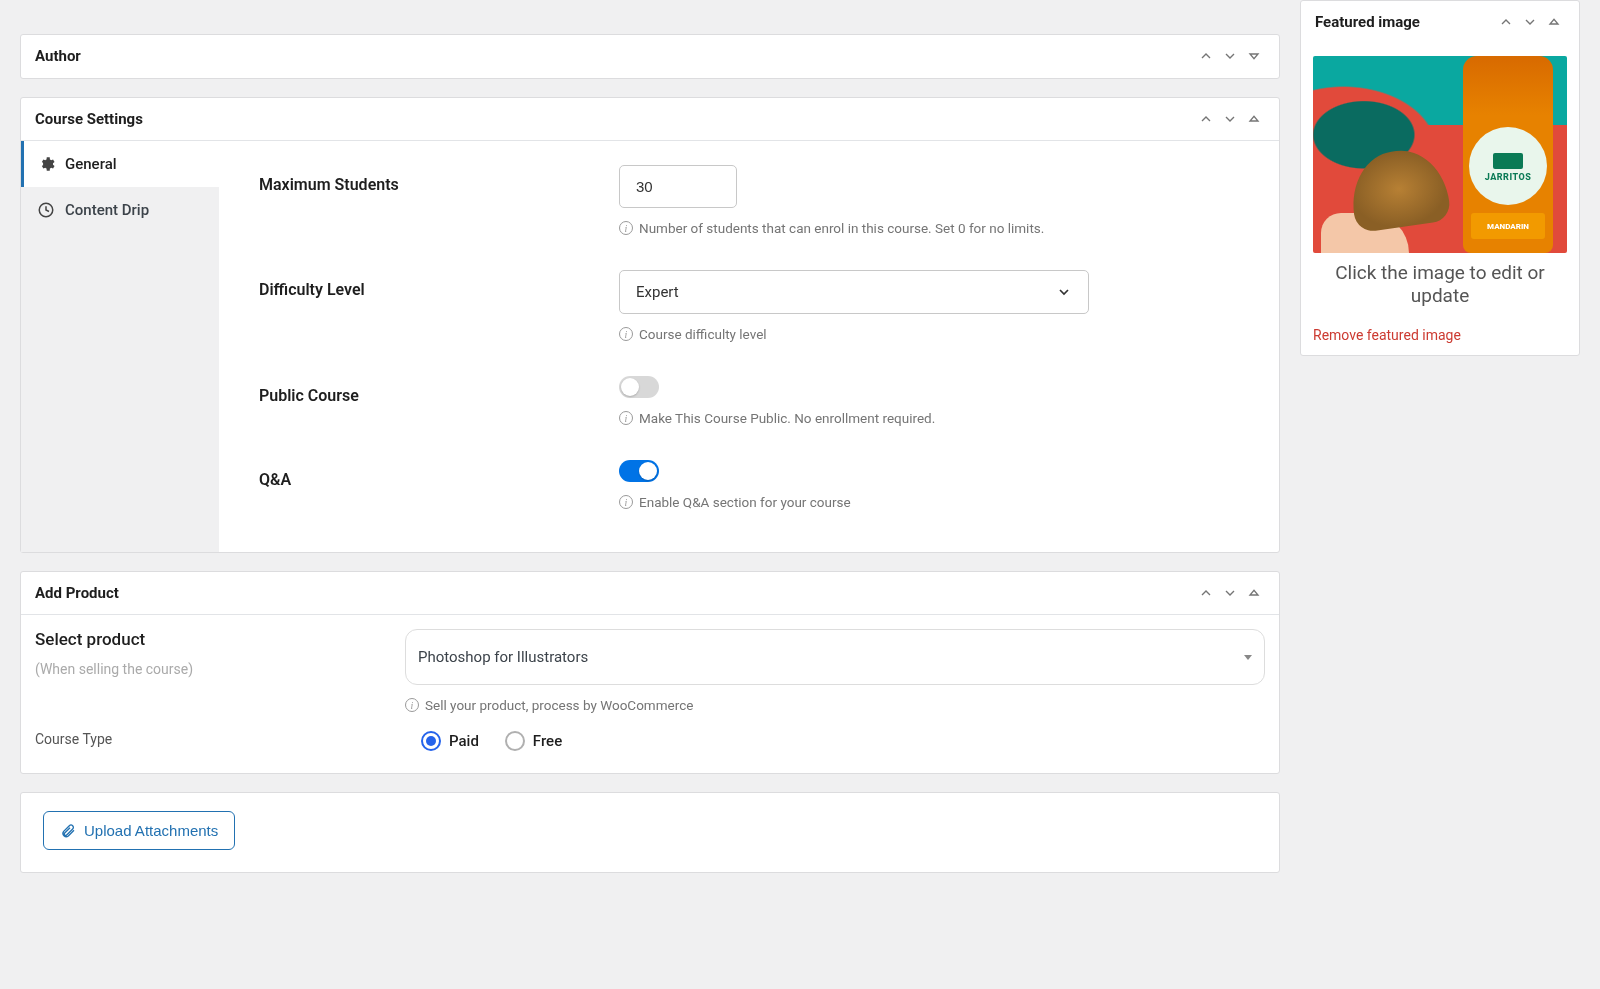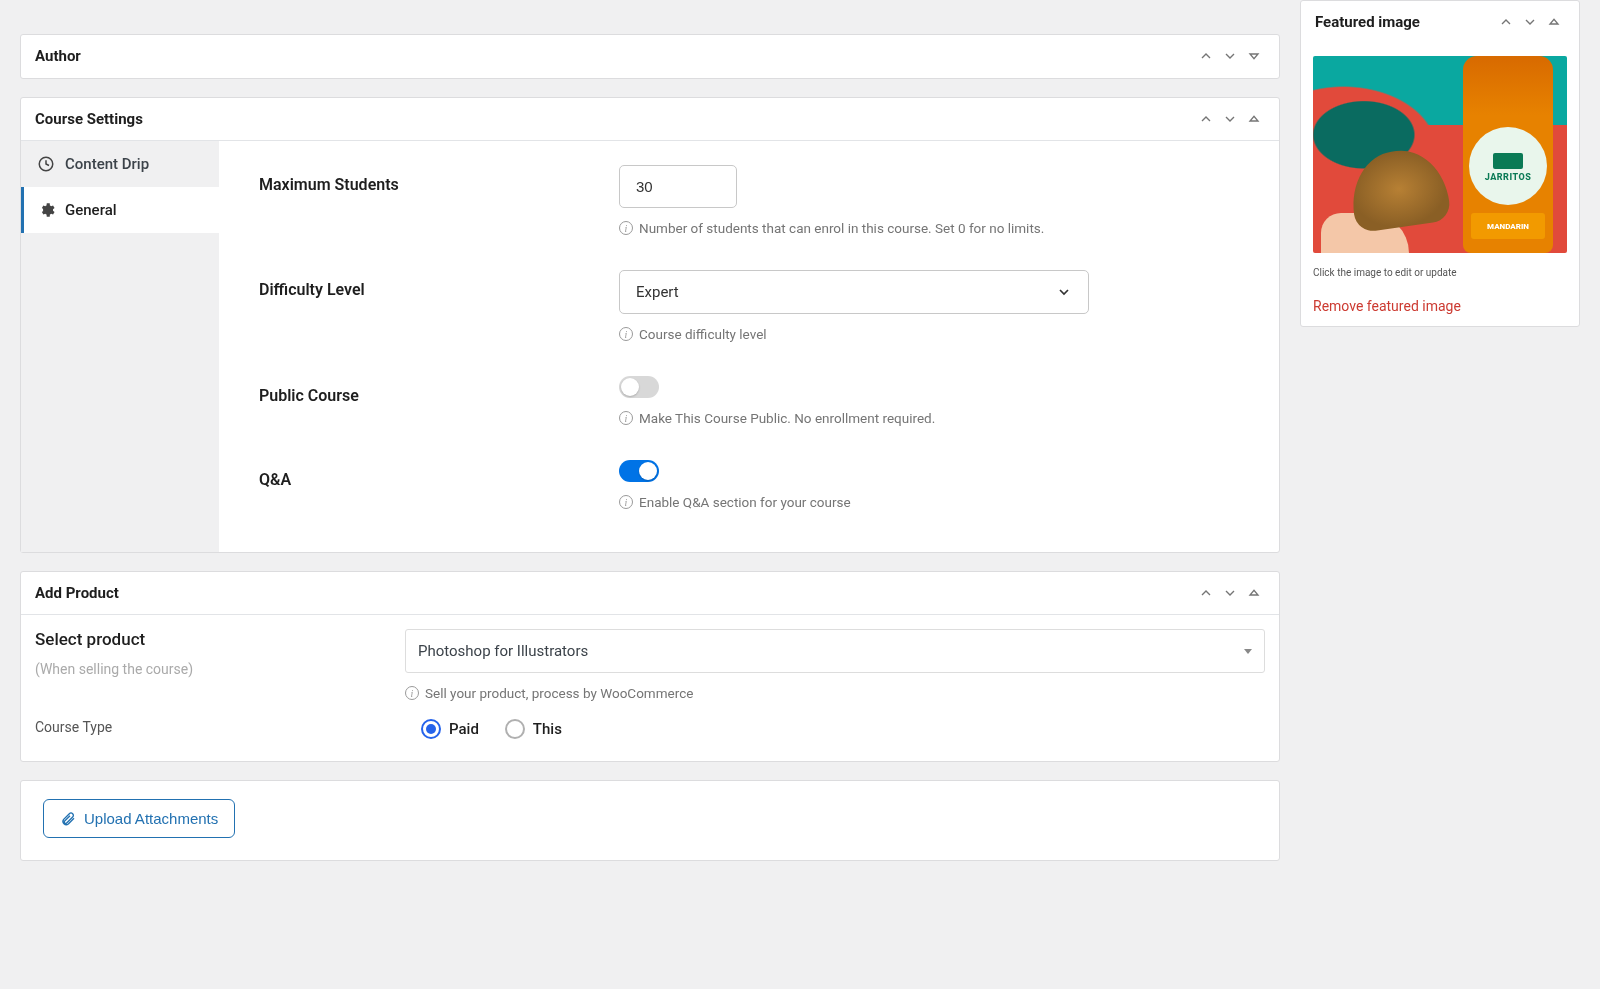--- a/index.html
+++ b/index.html
@@ -148,22 +148,22 @@
   .ap-left { width: 370px; flex-shrink: 0; }
   .ap-heading {
     font-size: 17px; font-weight: 500; color: #1e1e1e; margin-bottom: 6px;
   }
   .ap-sub {
     font-size: 14px; color: #aaa; margin-top: 12px;
   }
   .ap-right { flex: 1; }
   .product-select {
     border: 1px solid #ddd;
-    border-radius: 3px;
-    padding: 12px 12px;
+    border-radius: 12px;
+    padding: 18px 12px;
     font-size: 15px;
     color: #3c434a;
     display: flex;
     justify-content: space-between;
     align-items: center;
     cursor: pointer;
   }
   .product-select .caret {
     width: 0; height: 0; border-left: 4px solid transparent; border-right: 4px solid transparent;
     border-top: 5px solid #888;
@@ -221,21 +221,21 @@
   }
   .fi-hand {
     position: absolute; left: 8px; bottom: 0; width: 88px; height: 40px;
     background: #f4c7a8; border-radius: 20px 40px 0 0;
   }
   .fi-sublabel {
     position: absolute; right: 22px; bottom: 14px; width: 74px; height: 26px;
     background: #f29a00; border-radius: 3px; display: flex; align-items: center; justify-content: center;
     font-size: 8px; font-weight: 800; color: #fff;
   }
-  .fi-desc { color: #555; font-size: 10px; margin-top: 14px; }
+  .fi-desc { color: #555; font-size: 19px; margin-top: 8px; text-align: center; }
   .fi-remove { color: #cc3a31; font-size: 14px; margin-top: 20px; cursor: pointer; text-decoration: none; display: inline-block; }
 </style>
 </head>
 <body>
 
 <div class="page-wrap">
   <div class="main-col">
 
     <div class="panel">
       <div class="panel-header">
@@ -276,36 +276,36 @@
             </button>
           <button class="ctl-btn">
               <svg viewBox="0 0 24 24" fill="currentColor" stroke="none">
                 <polygon points="6 15 18 15 12 8"></polygon>
               </svg>
             </button>
         </div>
       </div>
       <div class="cs-body">
         <div class="cs-tabs">
+          <div class="cs-tab active">
+            <span class="tab-icon">
+              <svg viewBox="0 0 24 24" fill="currentColor">
+                  <path d="M12 8a4 4 0 100 8 4 4 0 000-8zm9.4 4a7.7 7.7 0 00-.1-1l2.1-1.6-2-3.5-2.5 1a7.6 7.6 0 00-1.7-1L17 3h-4l-.3 2.9a7.6 7.6 0 00-1.7 1l-2.5-1-2 3.5L8.7 11a7.7 7.7 0 000 2l-2.2 1.6 2 3.5 2.5-1a7.6 7.6 0 001.7 1L13 21h4l.2-2.9a7.6 7.6 0 001.7-1l2.5 1 2-3.5-2.1-1.6c.1-.3.1-.7.1-1z"></path>
+                </svg>
+            </span>
+            <span>General</span>
+          </div>
           <div class="cs-tab">
             <span class="tab-icon">
               <svg viewBox="0 0 24 24" fill="none" stroke="currentColor" stroke-width="2">
                   <circle cx="12" cy="12" r="9"></circle>
                   <polyline points="12 7 12 12 16 14"></polyline>
                 </svg>
             </span>
             <span>Content Drip</span>
-          </div>
-          <div class="cs-tab active">
-            <span class="tab-icon">
-              <svg viewBox="0 0 24 24" fill="currentColor">
-                  <path d="M12 8a4 4 0 100 8 4 4 0 000-8zm9.4 4a7.7 7.7 0 00-.1-1l2.1-1.6-2-3.5-2.5 1a7.6 7.6 0 00-1.7-1L17 3h-4l-.3 2.9a7.6 7.6 0 00-1.7 1l-2.5-1-2 3.5L8.7 11a7.7 7.7 0 000 2l-2.2 1.6 2 3.5 2.5-1a7.6 7.6 0 001.7 1L13 21h4l.2-2.9a7.6 7.6 0 001.7-1l2.5 1 2-3.5-2.1-1.6c.1-.3.1-.7.1-1z"></path>
-                </svg>
-            </span>
-            <span>General</span>
           </div>
         </div>
         <div class="cs-content">
 
           <div class="field-row">
             <div class="field-label">Maximum Students</div>
             <div class="field-control">
               <input class="text-input" type="text" value="30" style="">
               <div class="hint-row">
                 <span class="info-icon">i</span>
@@ -400,21 +400,21 @@
         </div>
         <div class="course-type-row">
           <div class="course-type-label">Course Type</div>
           <div class="radio-group">
             <label class="radio-opt">
               <span class="radio checked"></span>
               <span>Paid</span>
             </label>
             <label class="radio-opt">
               <span class="radio"></span>
-              <span>This</span>
+              <span>Free</span>
             </label>
           </div>
         </div>
       </div>
     </div>
 
     <div class="panel">
       <div class="attach-body">
         <button class="upload-btn">
           <svg viewBox="0 0 24 24" fill="none" stroke="currentColor" stroke-width="2">

